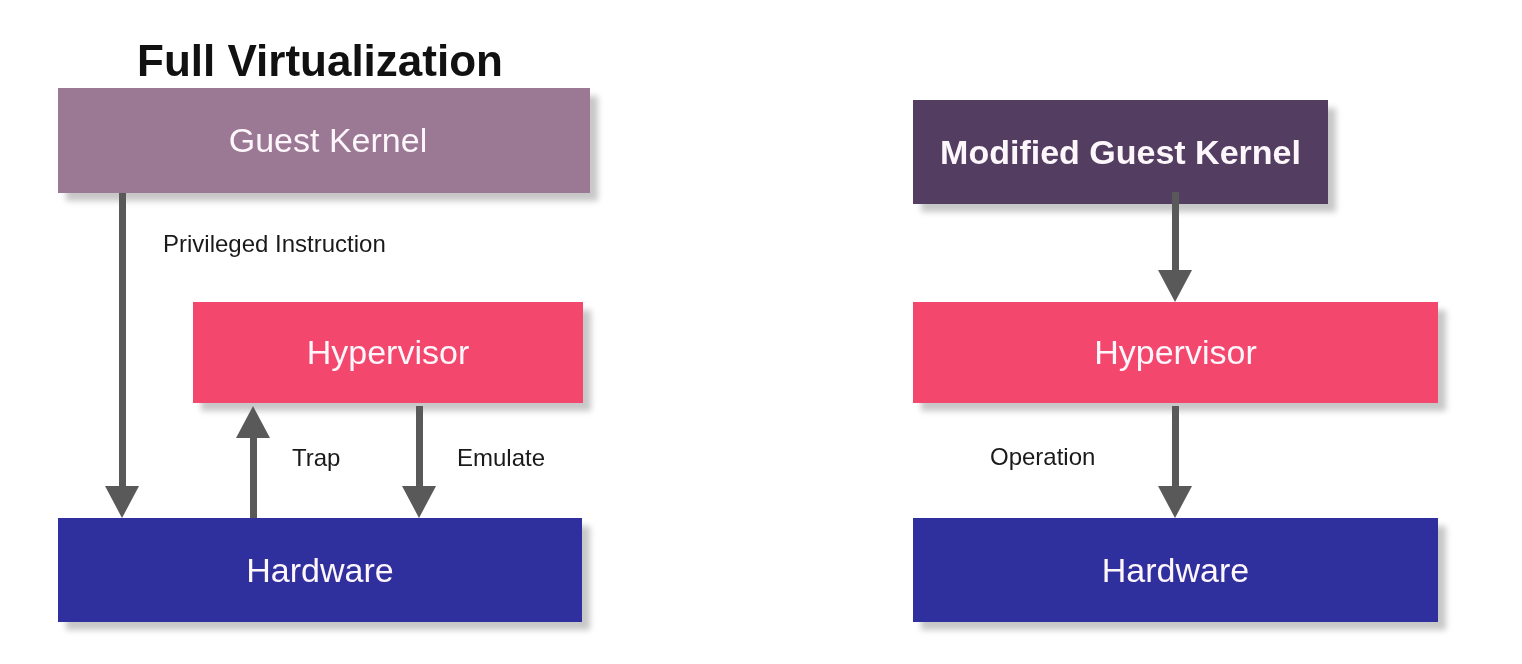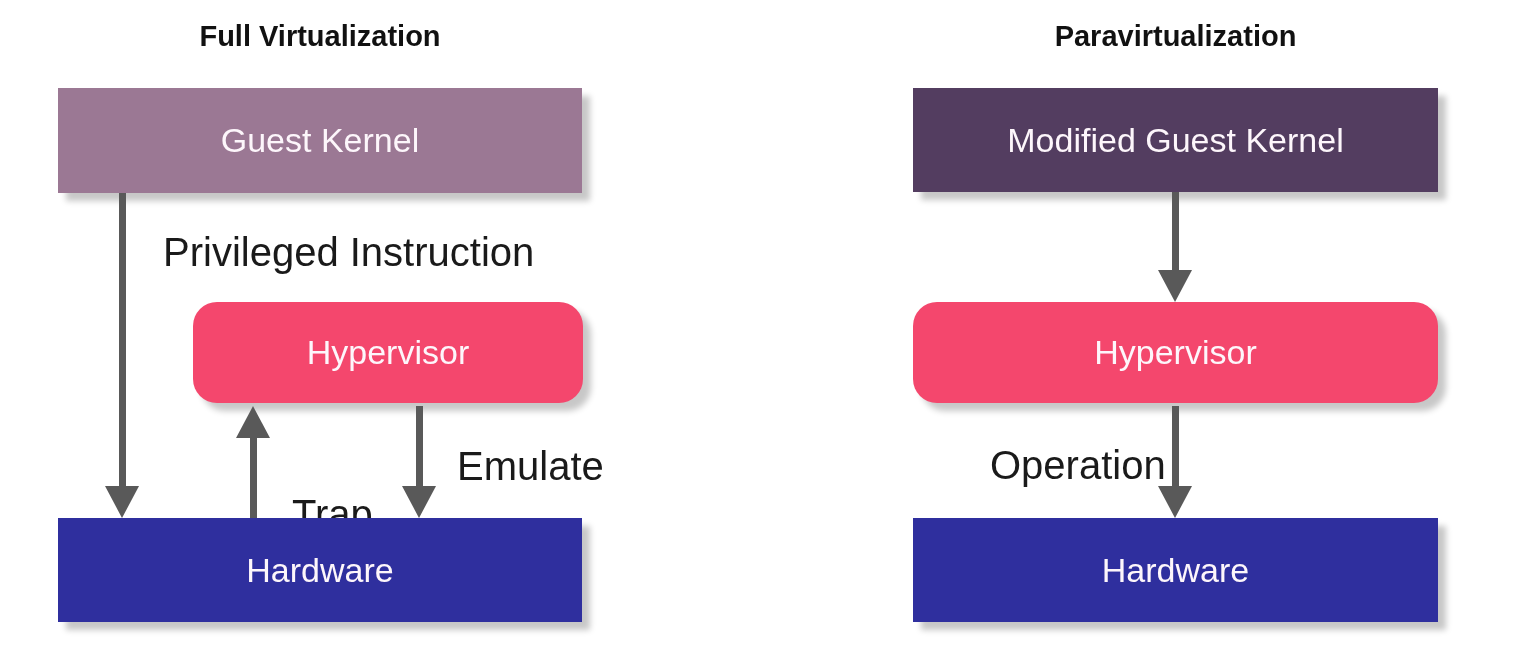--- a/index.html
+++ b/index.html
@@ -5,43 +5,44 @@
   html,body{margin:0;padding:0;background:#ffffff;}
   .canvas{
     position:relative;
     width:1522px;height:664px;
     background:#ffffff;
     font-family:"Liberation Sans", sans-serif;
     overflow:hidden;
   }
   .col-title{
     position:absolute;
-    font-size:29px;
+    font-size:44px;
     font-weight:700;
     color:#111111;
     text-align:center;
     letter-spacing:0px;
+    margin-top:16px;
   }
   .box{
     position:absolute;
     display:flex;
     align-items:center;
     justify-content:center;
     color:#fdf6fb;
     font-size:34px;
     font-weight:400;
     box-shadow:8px 8px 6px rgba(0,0,0,0.22);
   }
-  .bg-guest{background:var(--guest_kernel);}
+  .bg-guest{background:var(--guest_kernel);padding-left:8px;}
   .bg-mgk{background:var(--modified_guest_kernel);}
-  .bg-hyp{background:var(--hypervisor);border-radius:24px;}
+  .bg-hyp{background:var(--hypervisor);}
   .bg-hw{background:var(--hardware);justify-content:center;}
   .flow-label{
     position:absolute;
-    font-size:40px;
+    font-size:24px;
     color:#1a1a1a;
     white-space:nowrap;
   }
   .arrow{position:absolute;}
   .arrow .shaft{
     position:absolute;
     width:7px;
     background:var(--arrow);
   }
   .arrow .head-down{
@@ -79,36 +80,35 @@
 
   <div class="box bg-hyp" style="left:193px;top:302px;width:390px;height:101px;">
     <span>Hypervisor</span>
   </div>
 
   <div class="arrow">
     <div class="shaft" style="left:250px;top:436px;height:82px;"></div>
     <div class="head-up" style="left:236px;top:406px;"></div>
   </div>
 
-  <div class="flow-label" style="left:292px;top:444px;margin-top:48px;">Trap</div>
+  <div class="flow-label" style="left:292px;top:444px;">Trap</div>
 
   <div class="arrow">
     <div class="shaft" style="left:416px;top:406px;height:82px;"></div>
     <div class="head-down" style="left:402px;top:486px;"></div>
   </div>
 
   <div class="flow-label" style="left:457px;top:444px;text-align:right;">Emulate</div>
 
   <div class="box bg-hw" style="left:58px;top:518px;width:524px;height:104px;">
     <span>Hardware</span>
   </div>
 
-  <div class="col-title" style="left:913px;top:20px;width:525px;">Paravirtualization</div>
 
-  <div class="box bg-mgk" style="left:913px;top:88px;width:525px;height:104px;">
+  <div class="box bg-mgk" style="left:913px;top:100px;width:415px;height:104px;font-weight:bold;">
     <span>Modified Guest Kernel</span>
   </div>
 
   <div class="arrow">
     <div class="shaft" style="left:1172px;top:192px;height:80px;"></div>
     <div class="head-down" style="left:1158px;top:270px;"></div>
   </div>
 
 
   <div class="box bg-hyp" style="left:913px;top:302px;width:525px;height:101px;">

